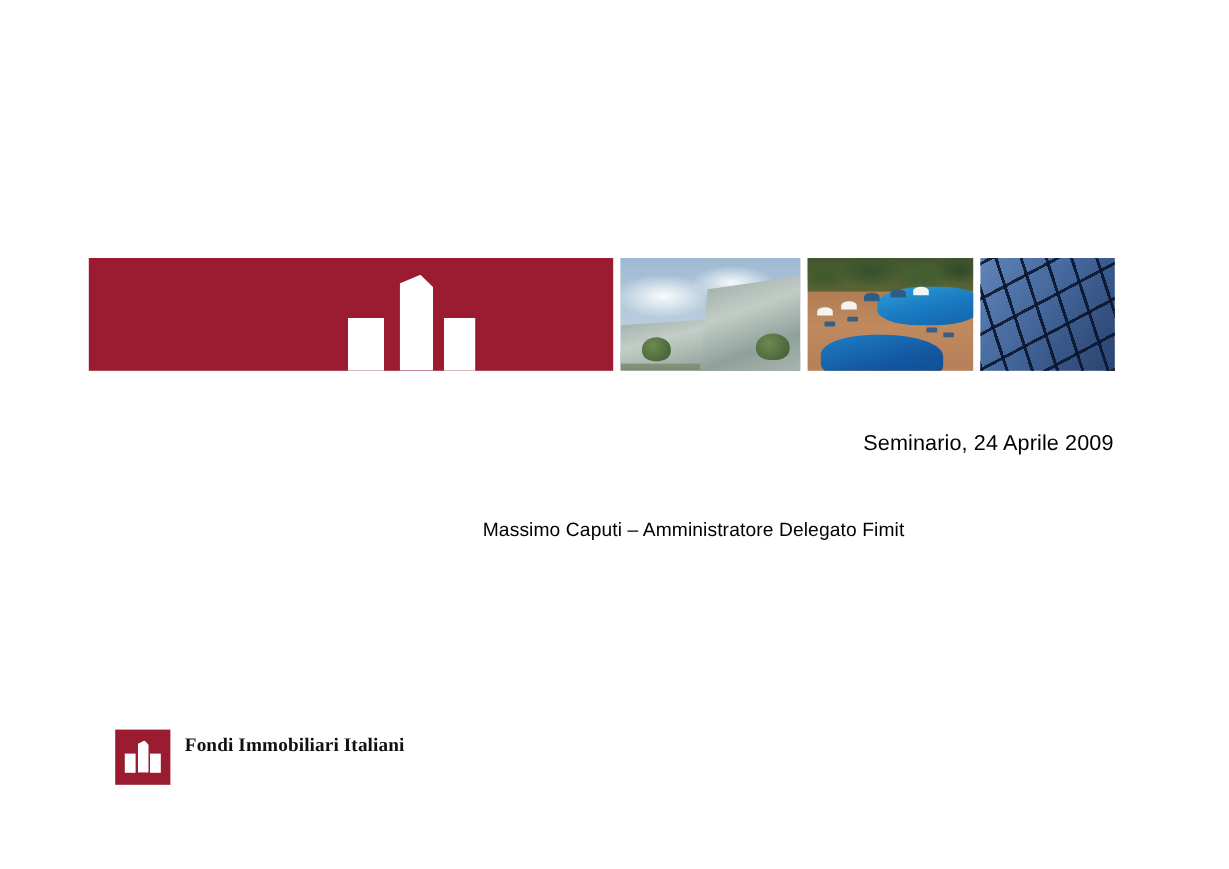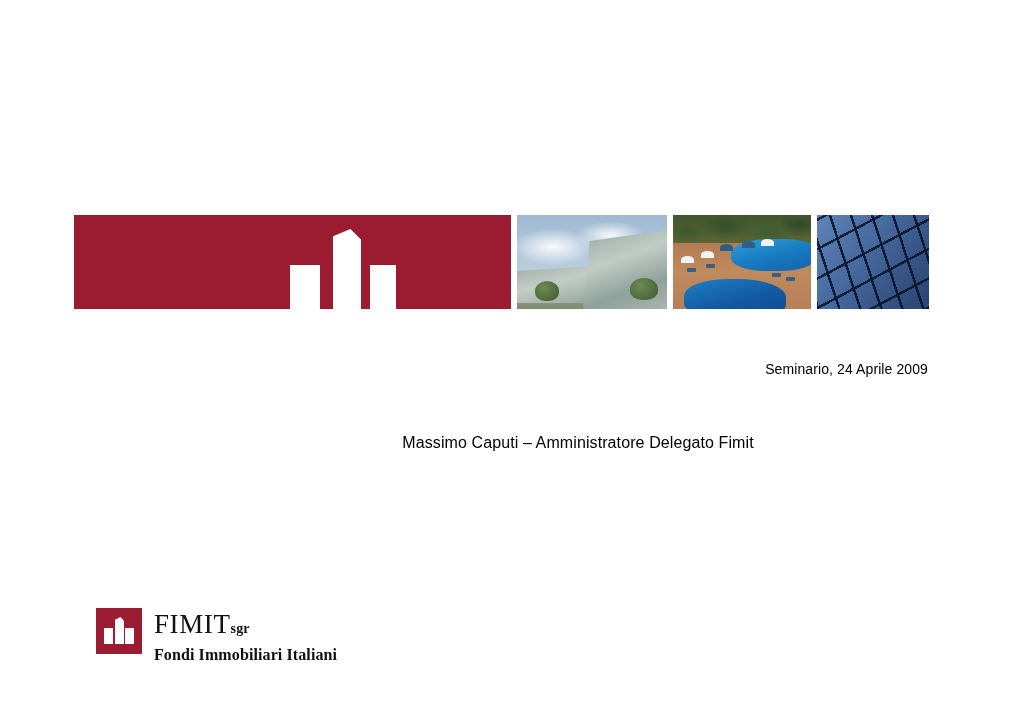--- a/index.html
+++ b/index.html
@@ -183,21 +183,21 @@
 
   
   .text-col {
     position: absolute;
     right: 96px;
     top: 355px;
     width: 700px;
     text-align: right;
   }
   .eyebrow {
-    font-size: 14px;
+    font-size: 18px;
     line-height: 28px;
     letter-spacing: 0.1px;
     color: #000000;
   }
   .title {
     margin-top: 42px;
     font-size: 29px;
     line-height: 42px;
     letter-spacing: 0.1px;
     color: #000000;
@@ -320,18 +320,17 @@
     <div class="byline">Massimo Caputi – Amministratore Delegato Fimit</div>
   </div>
 
   <div class="logo">
     <div class="logo-mark">
       <div class="lm-bar lm-left"></div>
       <div class="lm-bar lm-tower"></div>
       <div class="lm-bar lm-right"></div>
     </div>
     <div class="logo-text">
-      <div class="logo-name"><span>FIMIT</span><span class="logo-sgr">sgr</span></div>
       <div class="logo-tag">Fondi Immobiliari Italiani</div>
     </div>
   </div>
 
 </div>
 
 </body></html>

